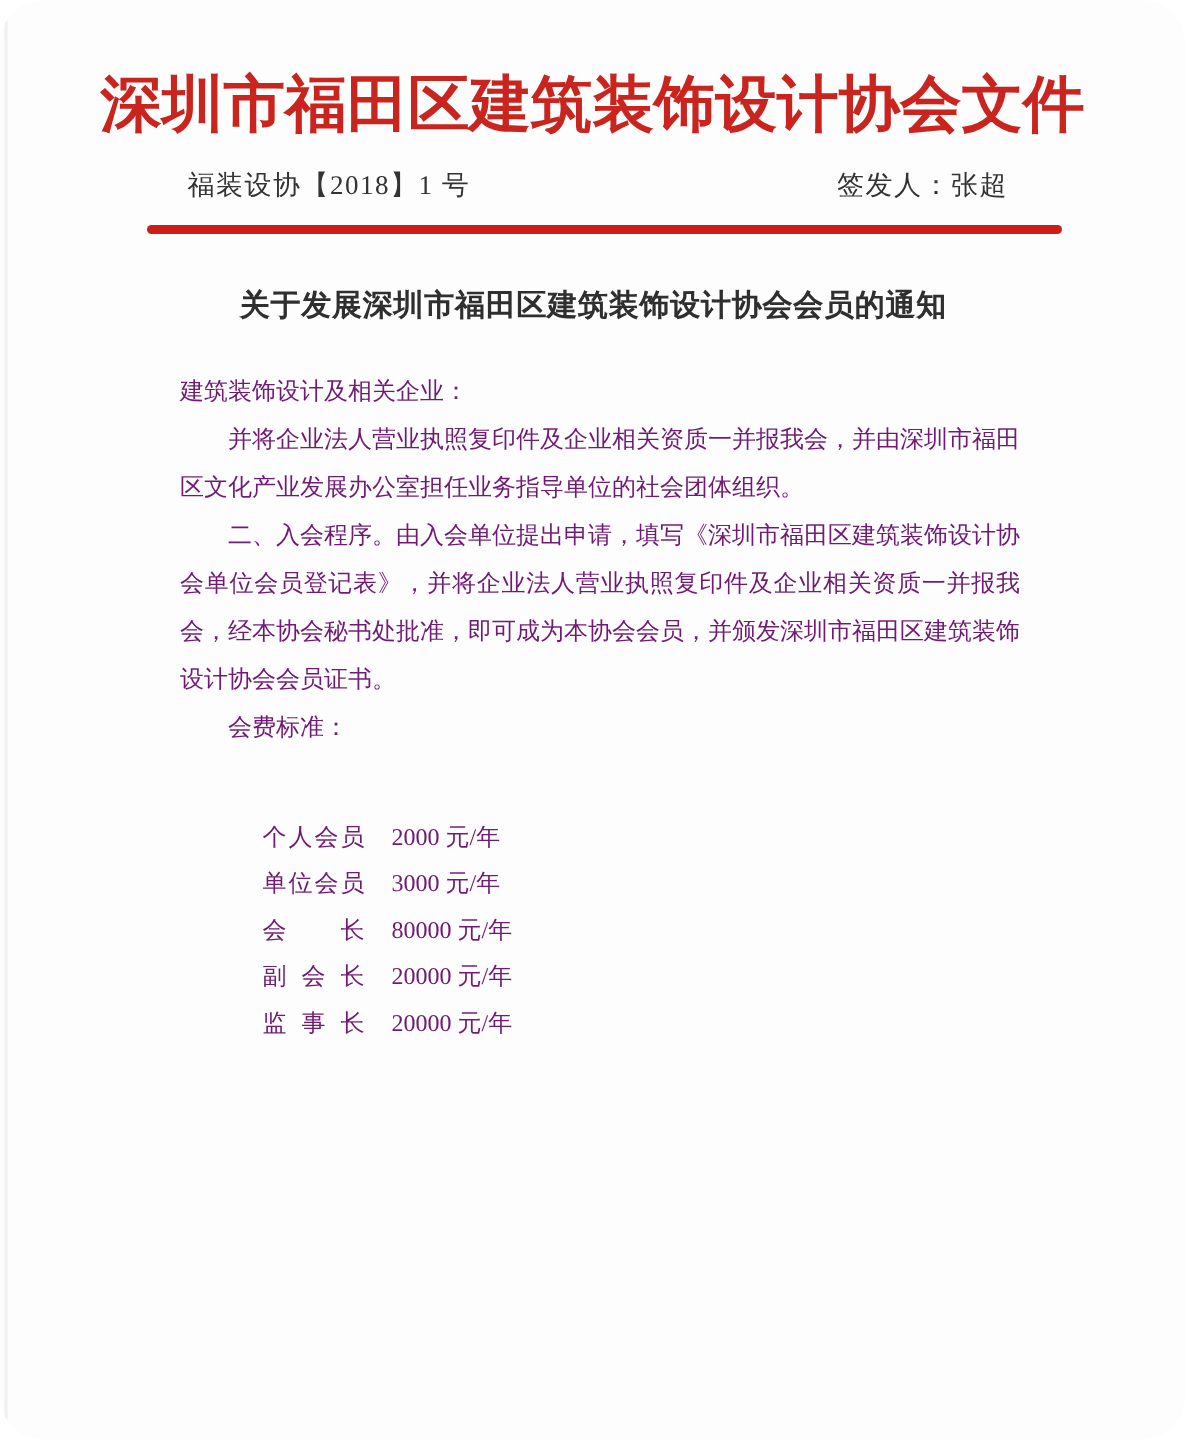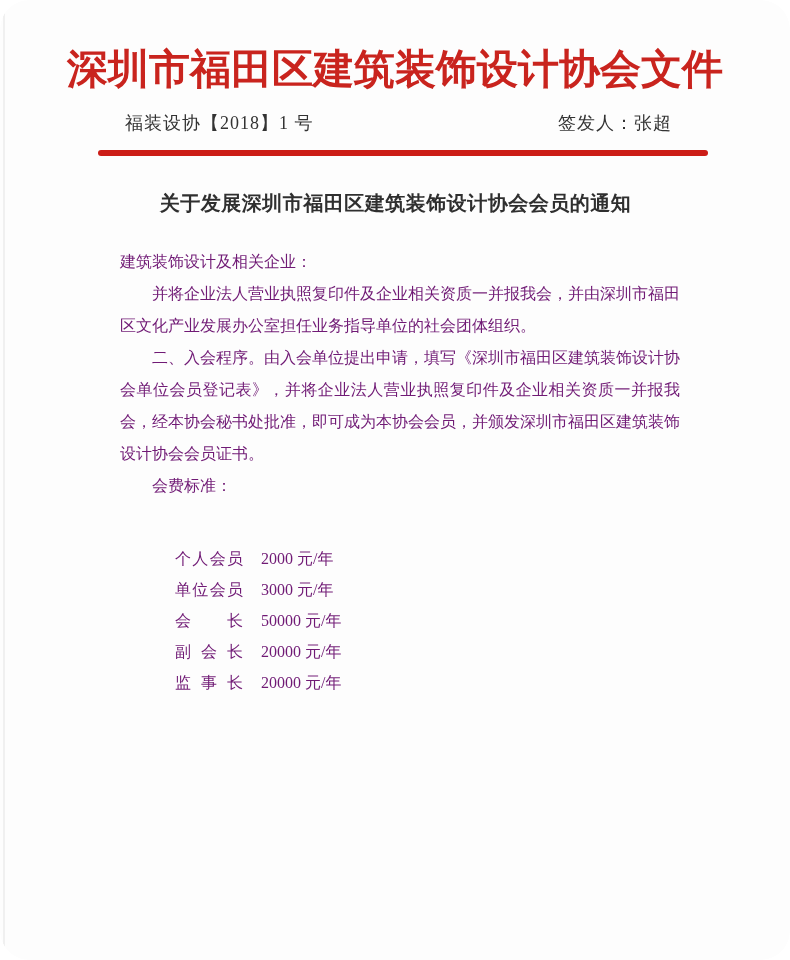--- a/index.html
+++ b/index.html
@@ -124,21 +124,21 @@
       <div class="fee-row">
         <span class="fee-label">个人会员</span>
         <span class="fee-value">2000 元/年</span>
       </div>
       <div class="fee-row">
         <span class="fee-label">单位会员</span>
         <span class="fee-value">3000 元/年</span>
       </div>
       <div class="fee-row">
         <span class="fee-label">会长</span>
-        <span class="fee-value">50000 元/年</span>
+        <span class="fee-value">80000 元/年</span>
       </div>
       <div class="fee-row">
         <span class="fee-label">副会长</span>
         <span class="fee-value">20000 元/年</span>
       </div>
       <div class="fee-row">
         <span class="fee-label">监事长</span>
         <span class="fee-value">20000 元/年</span>
       </div>
     </div>

